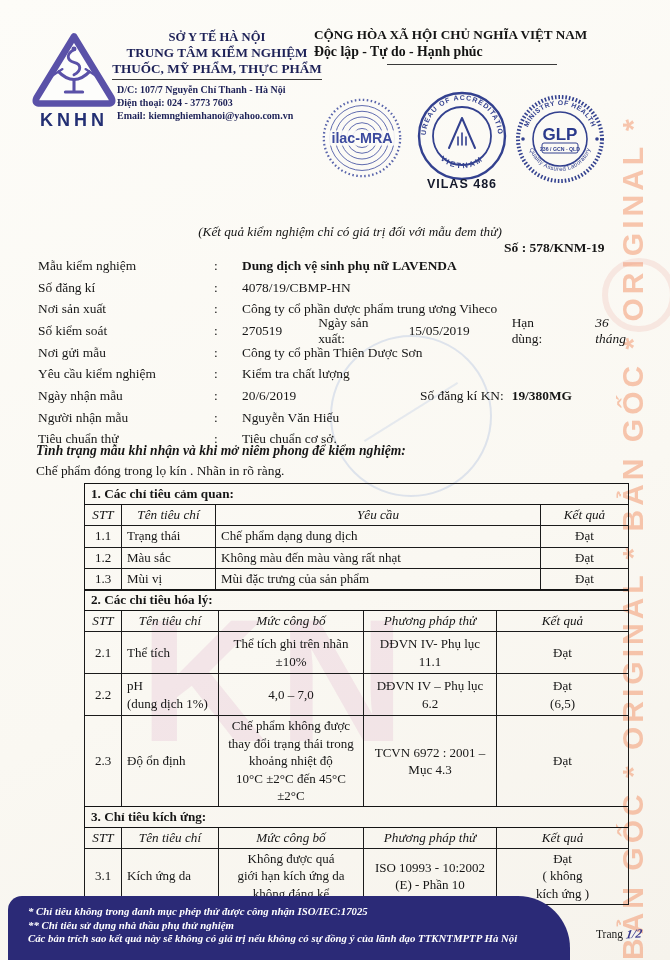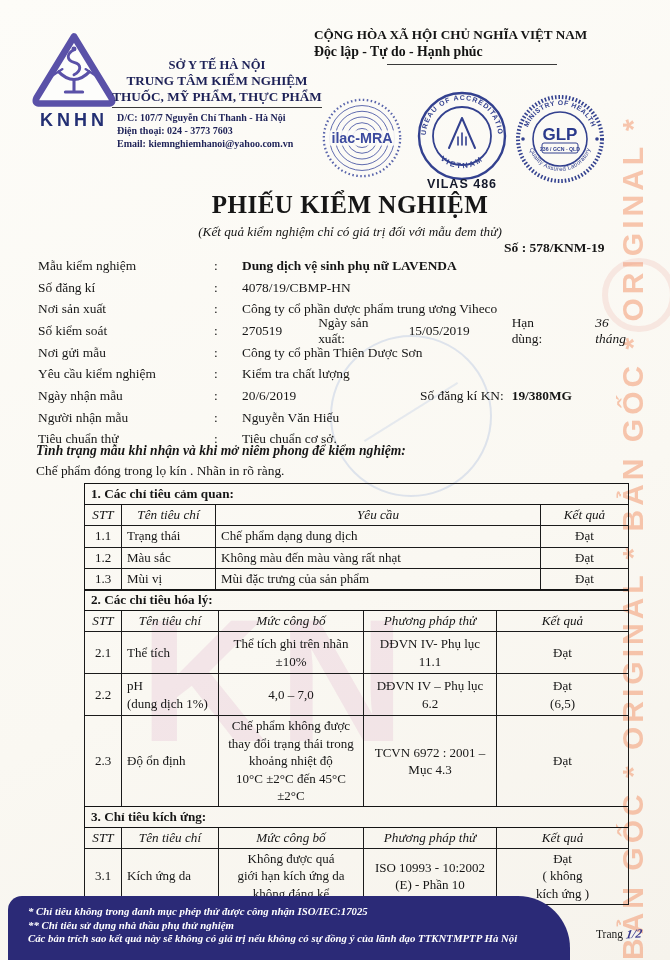--- a/index.html
+++ b/index.html
@@ -18,21 +18,21 @@
   .wm-circle:before{content:"";position:absolute;left:24px;top:74px;width:110px;height:0;
         border-top:2px solid rgba(120,150,210,0.16);transform:rotate(-32deg);}
   .wm-circle2{position:absolute;left:602px;top:258px;width:62px;height:62px;border-radius:50%;
         border:6px solid rgba(235,150,140,0.18);z-index:0;}
   .content{position:absolute;inset:0;z-index:1;}
   
   .logo{position:absolute;left:28px;top:30px;width:92px;height:100px;text-align:center;}
   .logo-text{font-family:"Liberation Sans",sans-serif;font-weight:bold;font-size:18px;
         letter-spacing:4px;color:#232f73;margin-top:-2px;}
   .dept{position:absolute;left:110px;top:30px;width:214px;text-align:center;
-        color:#1d2157;font-weight:bold;margin-top:28px;}
+        color:#1d2157;font-weight:bold;}
   .dept-l1{font-size:12.6px;line-height:15px;}
   .dept-l2,.dept-l3{font-size:13.2px;line-height:16px;}
   .dept-sep{border-top:1.3px solid #3a3a3a;margin:2px 2px 3px 2px;}
   .dept-addr{text-align:left;font-size:10px;line-height:13px;padding-left:7px;color:#1d2157;}
   .national{position:absolute;left:314px;top:26px;width:316px;text-align:left;font-weight:bold;color:#141414;}
   .nat-l1{font-size:13.2px;line-height:17px;}
   .nat-l2{font-size:13.8px;line-height:18px;}
   .nat-sep{width:170px;border-top:1.6px solid #3a3a3a;margin:3px auto 0 auto;}
   .stamp{position:absolute;}
   .vilas-label{position:absolute;left:412px;top:177px;width:100px;text-align:center;
@@ -174,21 +174,20 @@
           <textPath href="#arcBotG" startOffset="50%" text-anchor="middle">Quality Assured Laboratory</textPath>
         </text>
         <circle cx="9" cy="46" r="1.8" fill="#33418f"></circle>
         <circle cx="83" cy="46" r="1.8" fill="#33418f"></circle>
         <text x="46" y="47" text-anchor="middle" font-size="17" font-weight="bold" fill="#2b3a8c">GLP</text>
         <rect x="28" y="50" width="36" height="10" rx="2" fill="none" stroke="#33418f" stroke-width="1"></rect>
         <text x="46" y="57.5" text-anchor="middle" font-size="5.2" font-weight="bold" fill="#33418f">236 / GCN - QLD</text>
       </svg>
     </div>
 
-    <div class="title">PHIẾU KIỂM NGHIỆM</div>
     <div class="subtitle">(Kết quả kiểm nghiệm chỉ có giá trị đối với mẫu đem thử)</div>
     <div class="docnum">Số : 578/KNM-19</div>
 
     <div class="fields">
       <div class="fieldrow">
         <span class="flabel">Mẫu kiểm nghiệm</span>
           <span class="fcolon">:</span>
         <span class="b">Dung dịch vệ sinh phụ nữ LAVENDA</span>
       </div>
       <div class="fieldrow">

